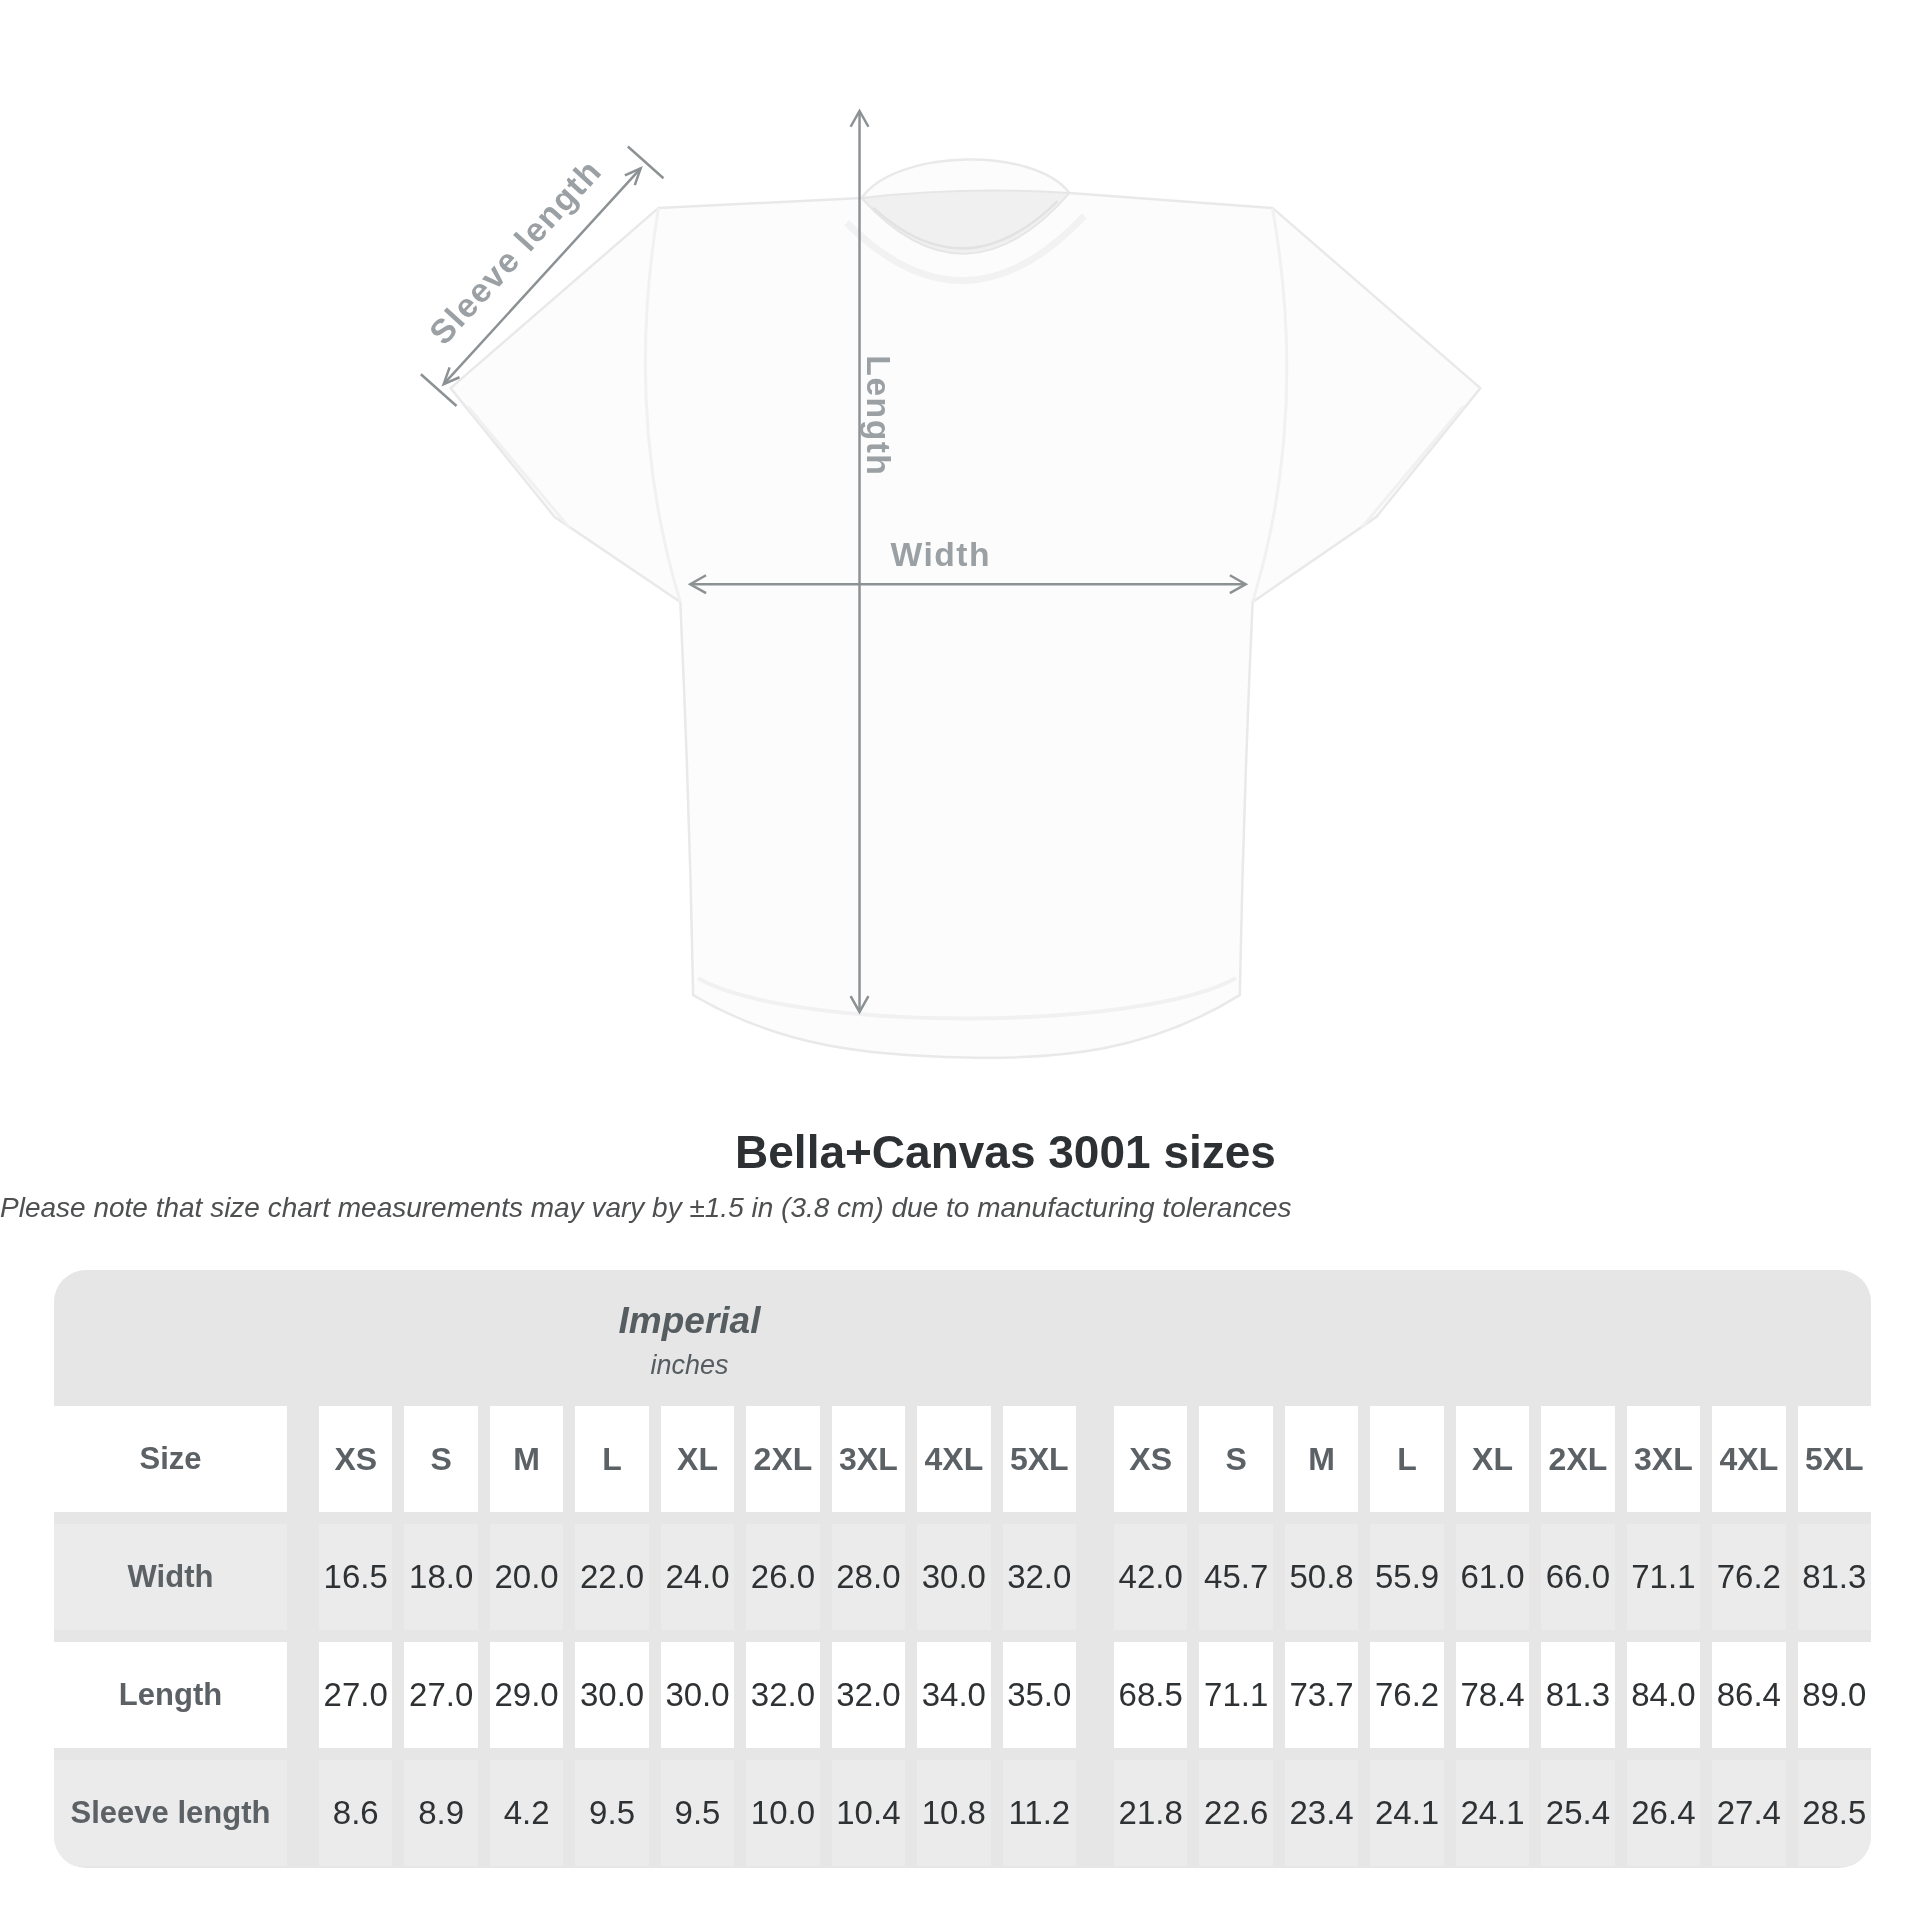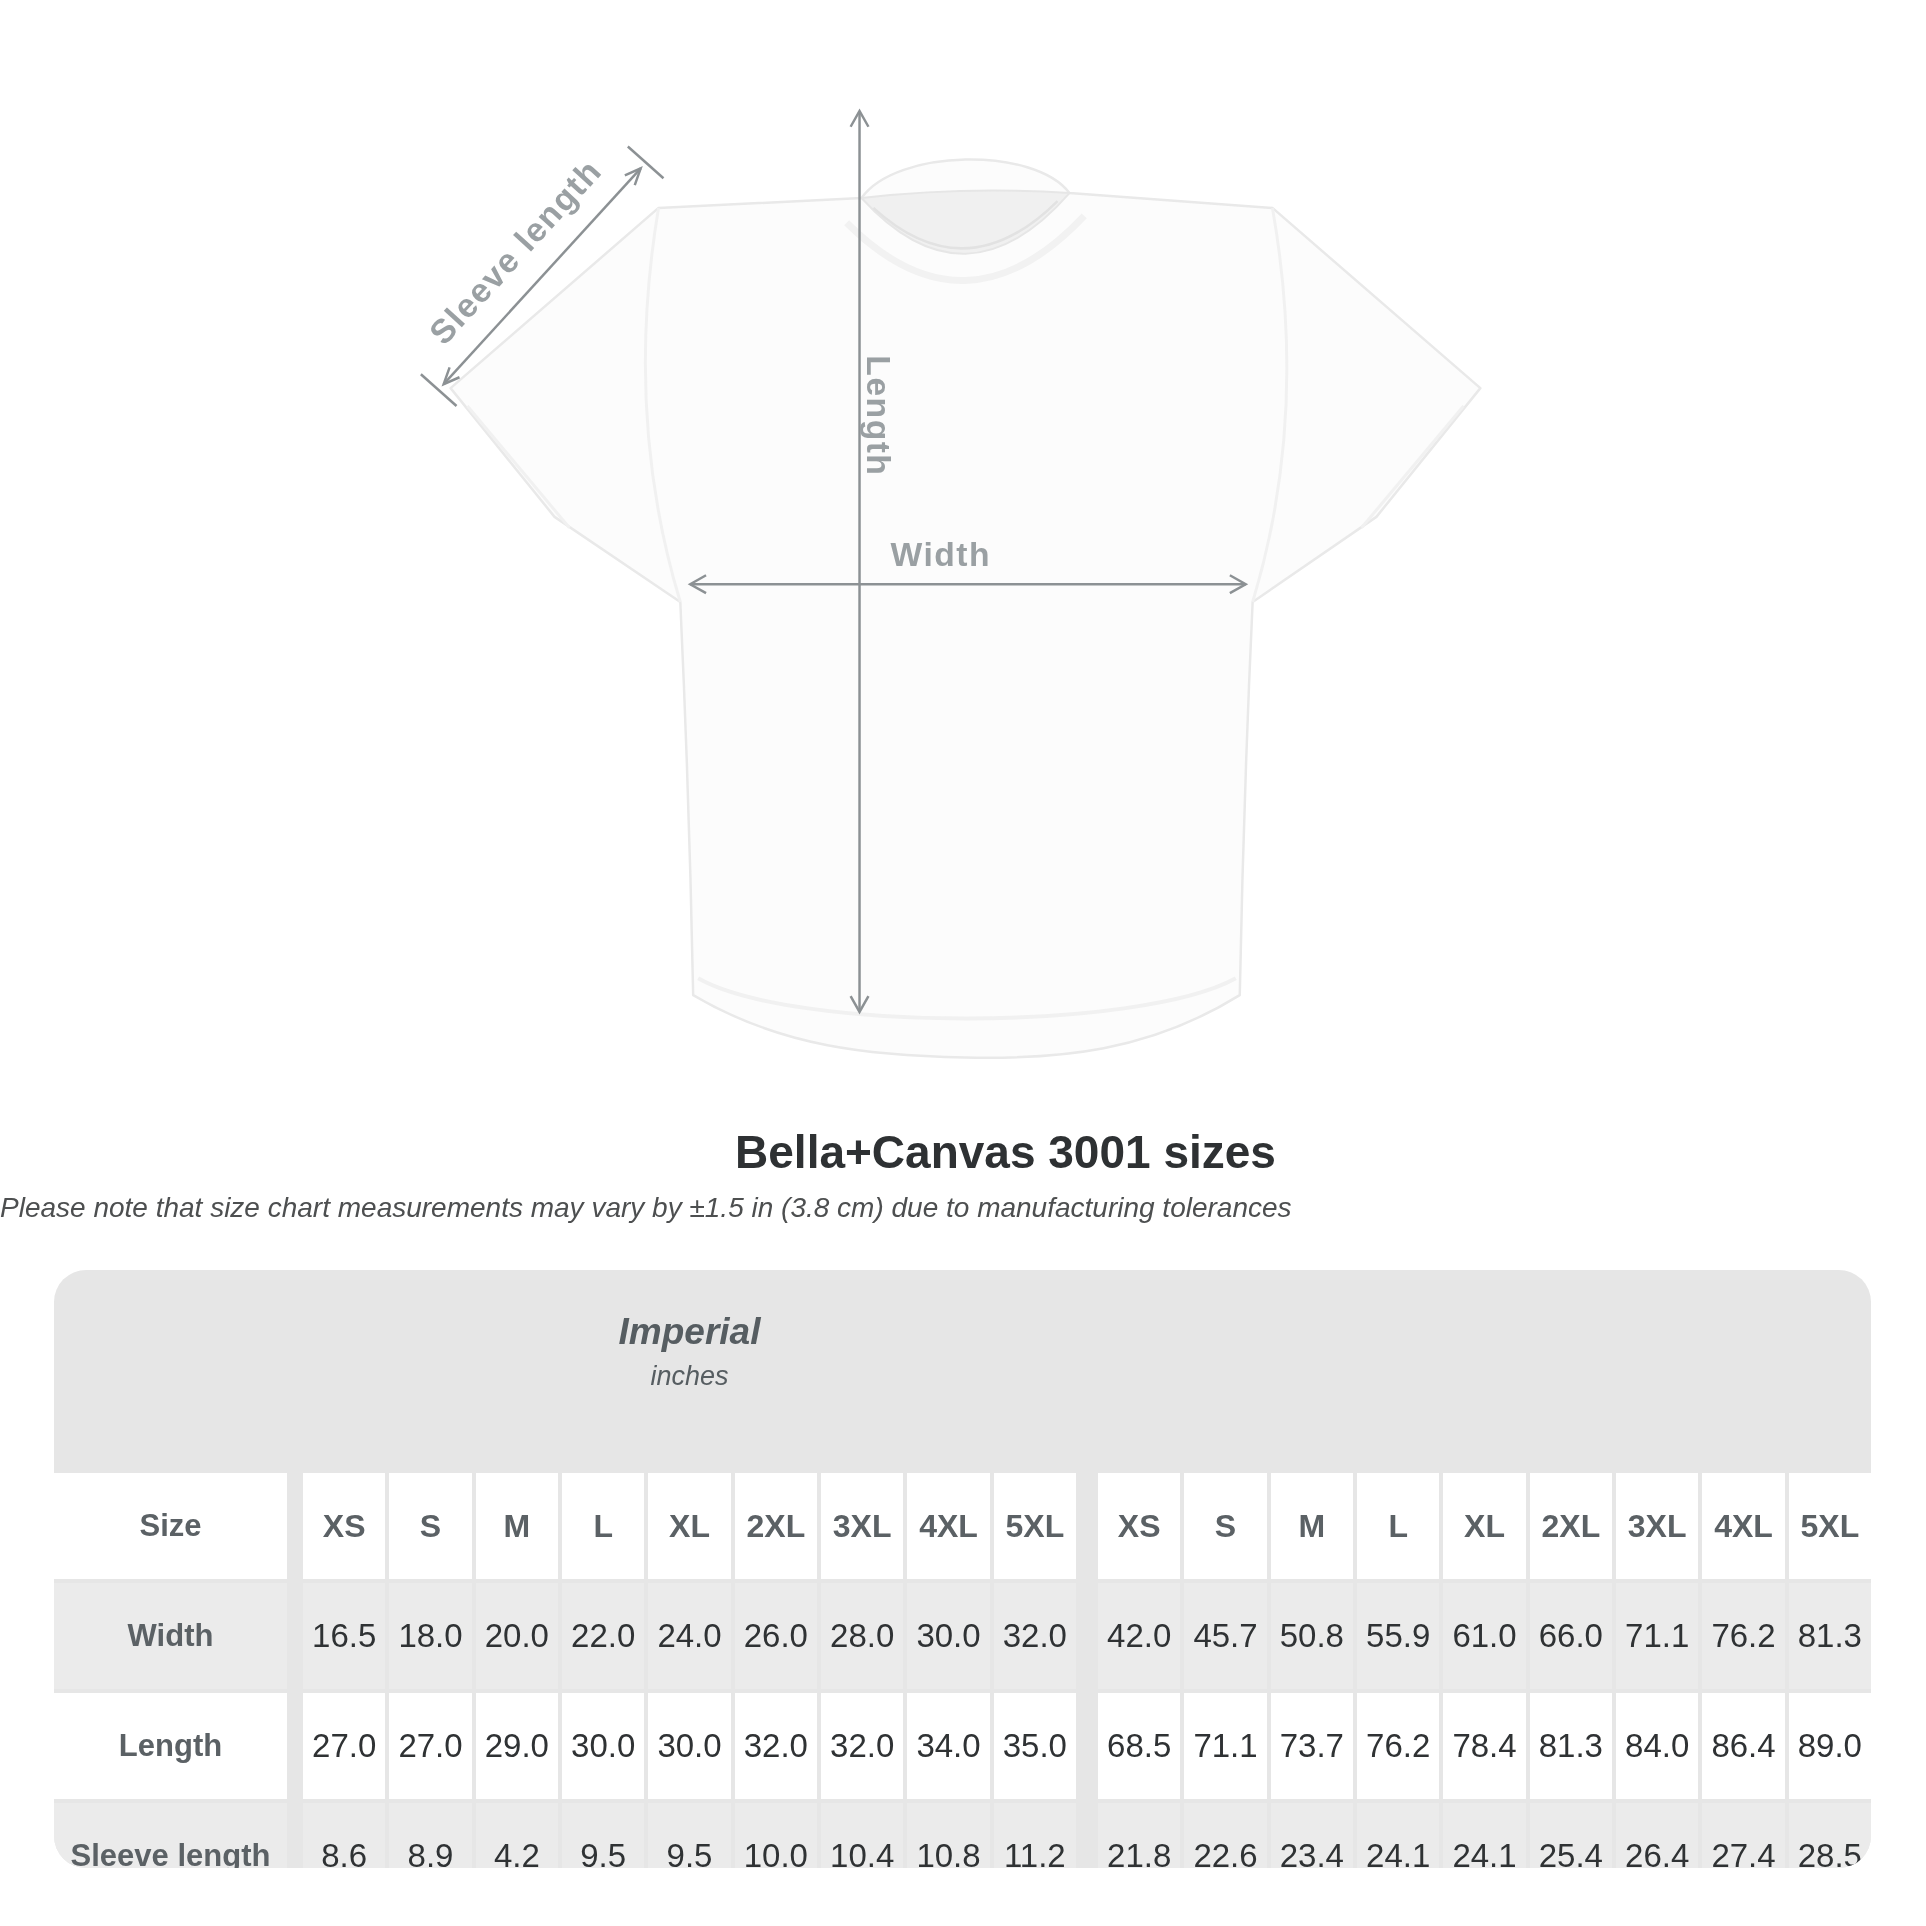--- a/index.html
+++ b/index.html
@@ -10,31 +10,31 @@
   .dim-label{font-family:"Liberation Sans", sans-serif;font-weight:bold;font-size:34px;
              fill:#9aa0a3;letter-spacing:1.5px;}
   
   .page-title{position:absolute;top:1125px;left:0;width:100%;text-align:center;
               font-size:46px;font-weight:bold;color:#2e3133;margin-left:42px;}
   .page-subtitle{position:absolute;top:1192px;left:0;width:100%;
                  font-style:italic;font-size:28px;color:#4d4f50;}
   
   .size-table{position:absolute;left:54px;top:1270px;width:1817px;height:598px;
               background:#e6e6e6;border-radius:32px;overflow:hidden;}
-  .group-headers{display:grid;height:192px;
+  .group-headers{display:grid;height:136px;
       grid-template-columns:233px 8px repeat(9,1fr) 14px repeat(9,1fr);
-      column-gap:4px;align-items:start;margin-top:11px;}
+      column-gap:4px;align-items:start;}
   .group{text-align:center;padding-top:30px;}
   .group-imperial{grid-column:3/12;}
   .group-metric{grid-column:13/22;}
   .group-title{font-size:37px;font-weight:bold;font-style:italic;color:#565d61;}
   .group-sub{font-size:27px;font-style:italic;color:#565d61;margin-top:8px;}
   .grid{display:grid;
       grid-template-columns:233px 8px repeat(9,1fr) 14px repeat(9,1fr);
-      grid-auto-rows:106px;gap:4px;padding-bottom:10px;}
+      grid-auto-rows:106px;gap:12px;padding-bottom:10px;}
   .cell{display:flex;align-items:center;justify-content:center;
         font-size:33px;color:#2f3234;}
   .cell.white{background:#ffffff;}
   .cell.gray{background:#ebebeb;}
   .cell.spacer{background:transparent;}
   .cell.head{font-weight:bold;font-size:32px;color:#5b6165;}
   .cell.rowlabel{font-weight:bold;font-size:31px;color:#5b6165;}
 </style>
 </head>
 <body>

